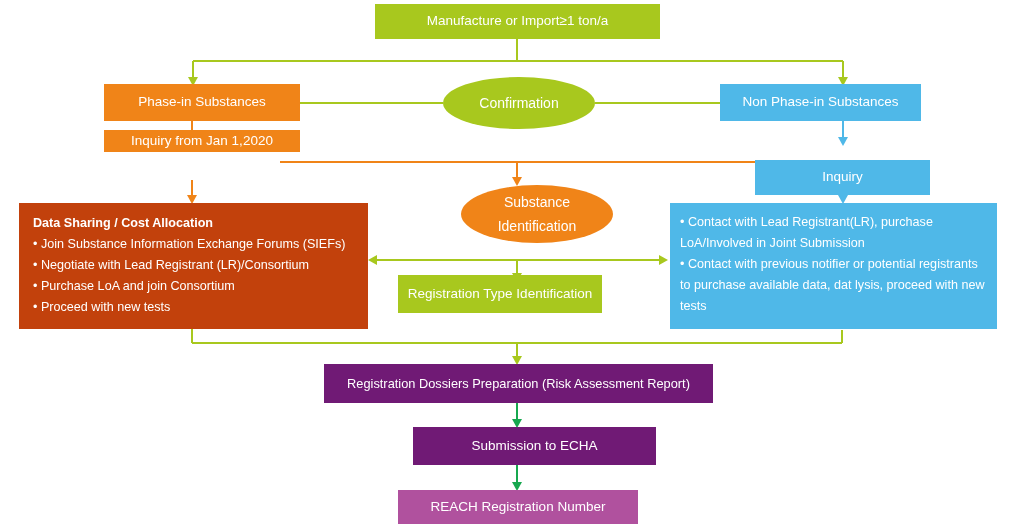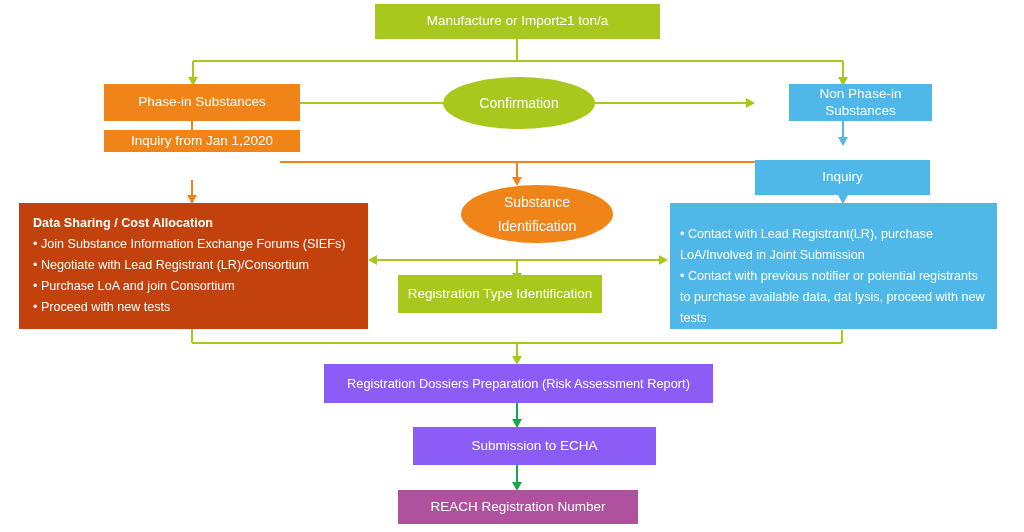--- a/index.html
+++ b/index.html
@@ -9,42 +9,42 @@
   }
   .wires { position:absolute; left:0; top:0; width:1024px; height:532px; }
   .node {
     position:absolute; display:flex; align-items:center; justify-content:center;
     color:#ffffff; text-align:center; font-size:13.5px; line-height:1.2;
     box-sizing:border-box;
   }
   .green  { background:#a8c81e; }
   .orange { background:#f08418;margin-left:20px; }
   .blue   { background:#4fb8e8; }
-  .dgreen { background:#8b5cf6; }
+  .dgreen { background:#701a75; }
   .purple { background:#b0519e; }
   .ellipse { border-radius:50%; }
 
   .n-top        { left:375px; top:4px;   width:285px; height:35px; }
   .n-confirm    { left:443px; top:77px;  width:152px; height:52px; font-size:14px; }
   .n-phasein    { left:84px;  top:84px;  width:196px; height:37px; }
-  .n-nonphasein { left:789px; top:84px;  width:143px; height:37px; }
+  .n-nonphasein { left:720px; top:84px;  width:201px; height:37px; }
   .n-inqleft    { left:84px;  top:130px; width:196px; height:22px; }
   .n-inqright   { left:755px; top:145px; width:175px; height:35px;margin-top:15px; }
   .n-subst      { left:441px; top:185px; width:152px; height:58px; font-size:14px; line-height:24px; padding:0 20px; }
   .n-regtype    { left:398px; top:275px; width:204px; height:38px; }
   .n-dossiers   { left:324px; top:364px; width:389px; height:39px; font-size:12.8px; }
   .n-submit     { left:397px; top:427px; width:243px; height:38px;margin-left:16px; }
   .n-reach      { left:398px; top:490px; width:240px; height:34px; }
 
   .panel {
     position:absolute; color:#ffffff; box-sizing:border-box;
     font-size:12.6px; line-height:21px; text-align:left;
   }
   .p-left  { left:19px;  top:203px; width:349px; height:126px; background:#c2410c; padding:10px 2px 0 14px; }
-  .p-right { left:670px; top:203px; width:327px; height:126px; background:#4fb8e8; padding:21px 8px 0 10px; }
+  .p-right { left:670px; top:203px; width:327px; height:126px; background:#4fb8e8; padding:9px 8px 0 10px; }
   .p-title { font-weight:bold; }
   .bullet::before { content:"• "; }
 </style>
 </head>
 <body>
 
 <div class="canvas">
 
   <svg class="wires" width="1024" height="532" viewBox="0 0 1024 532" xmlns="http://www.w3.org/2000/svg">
 

